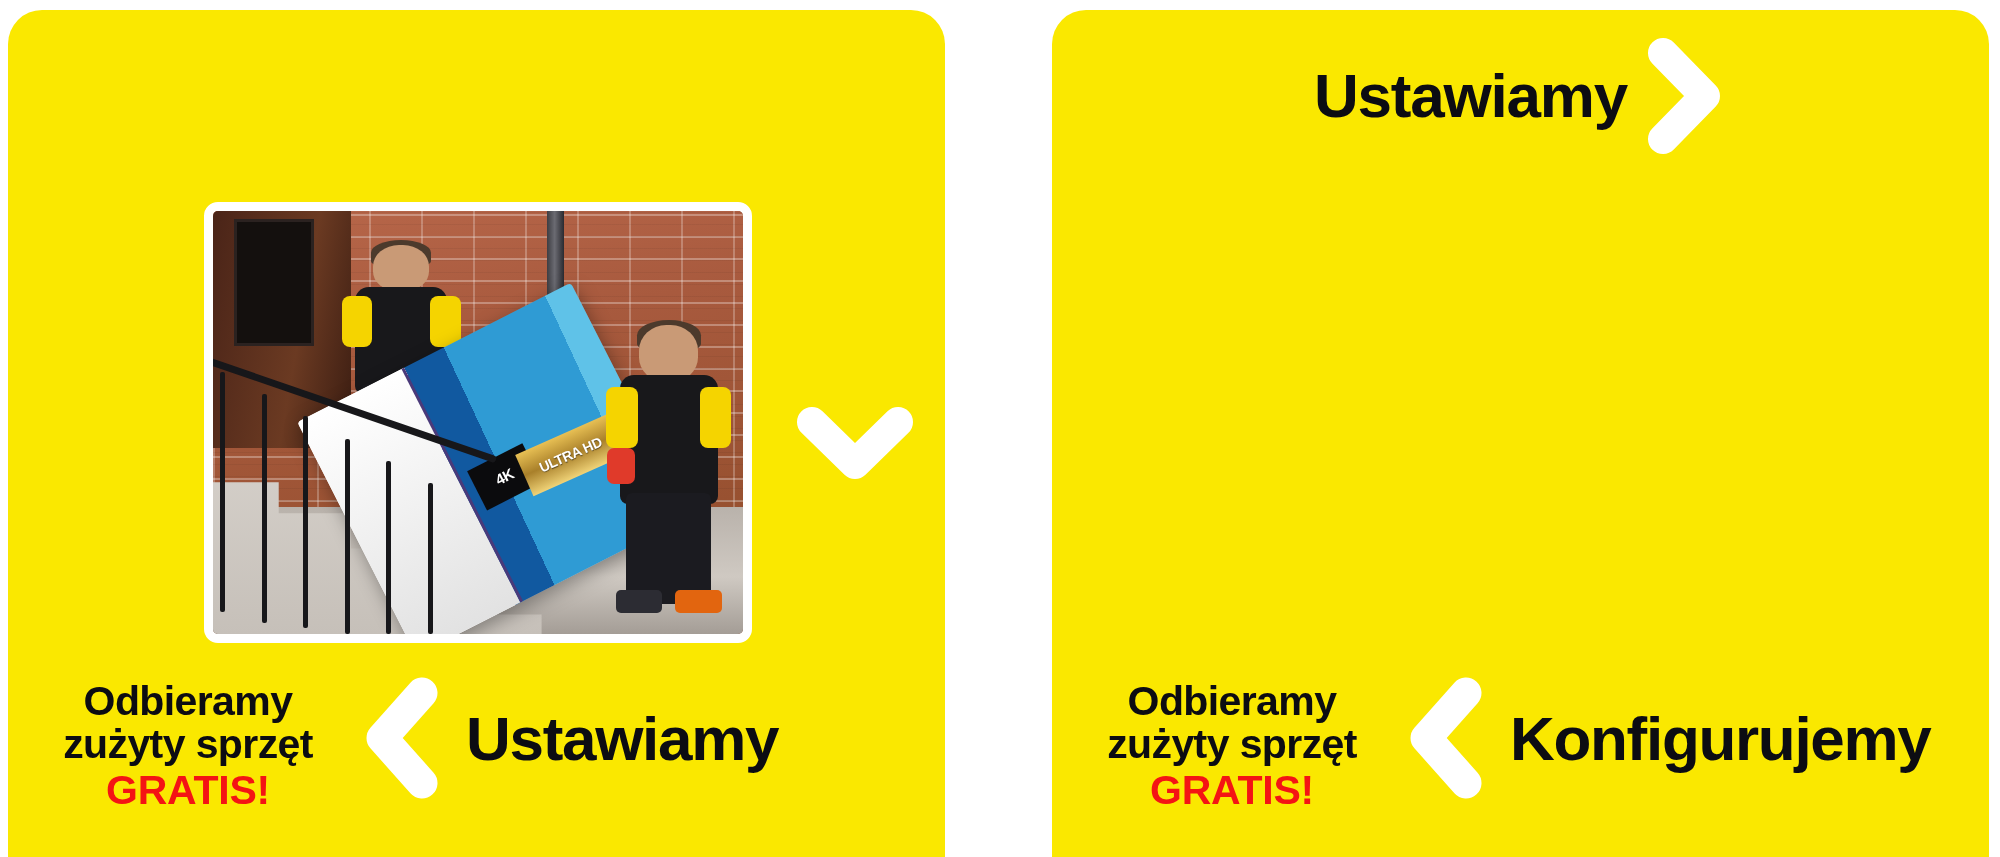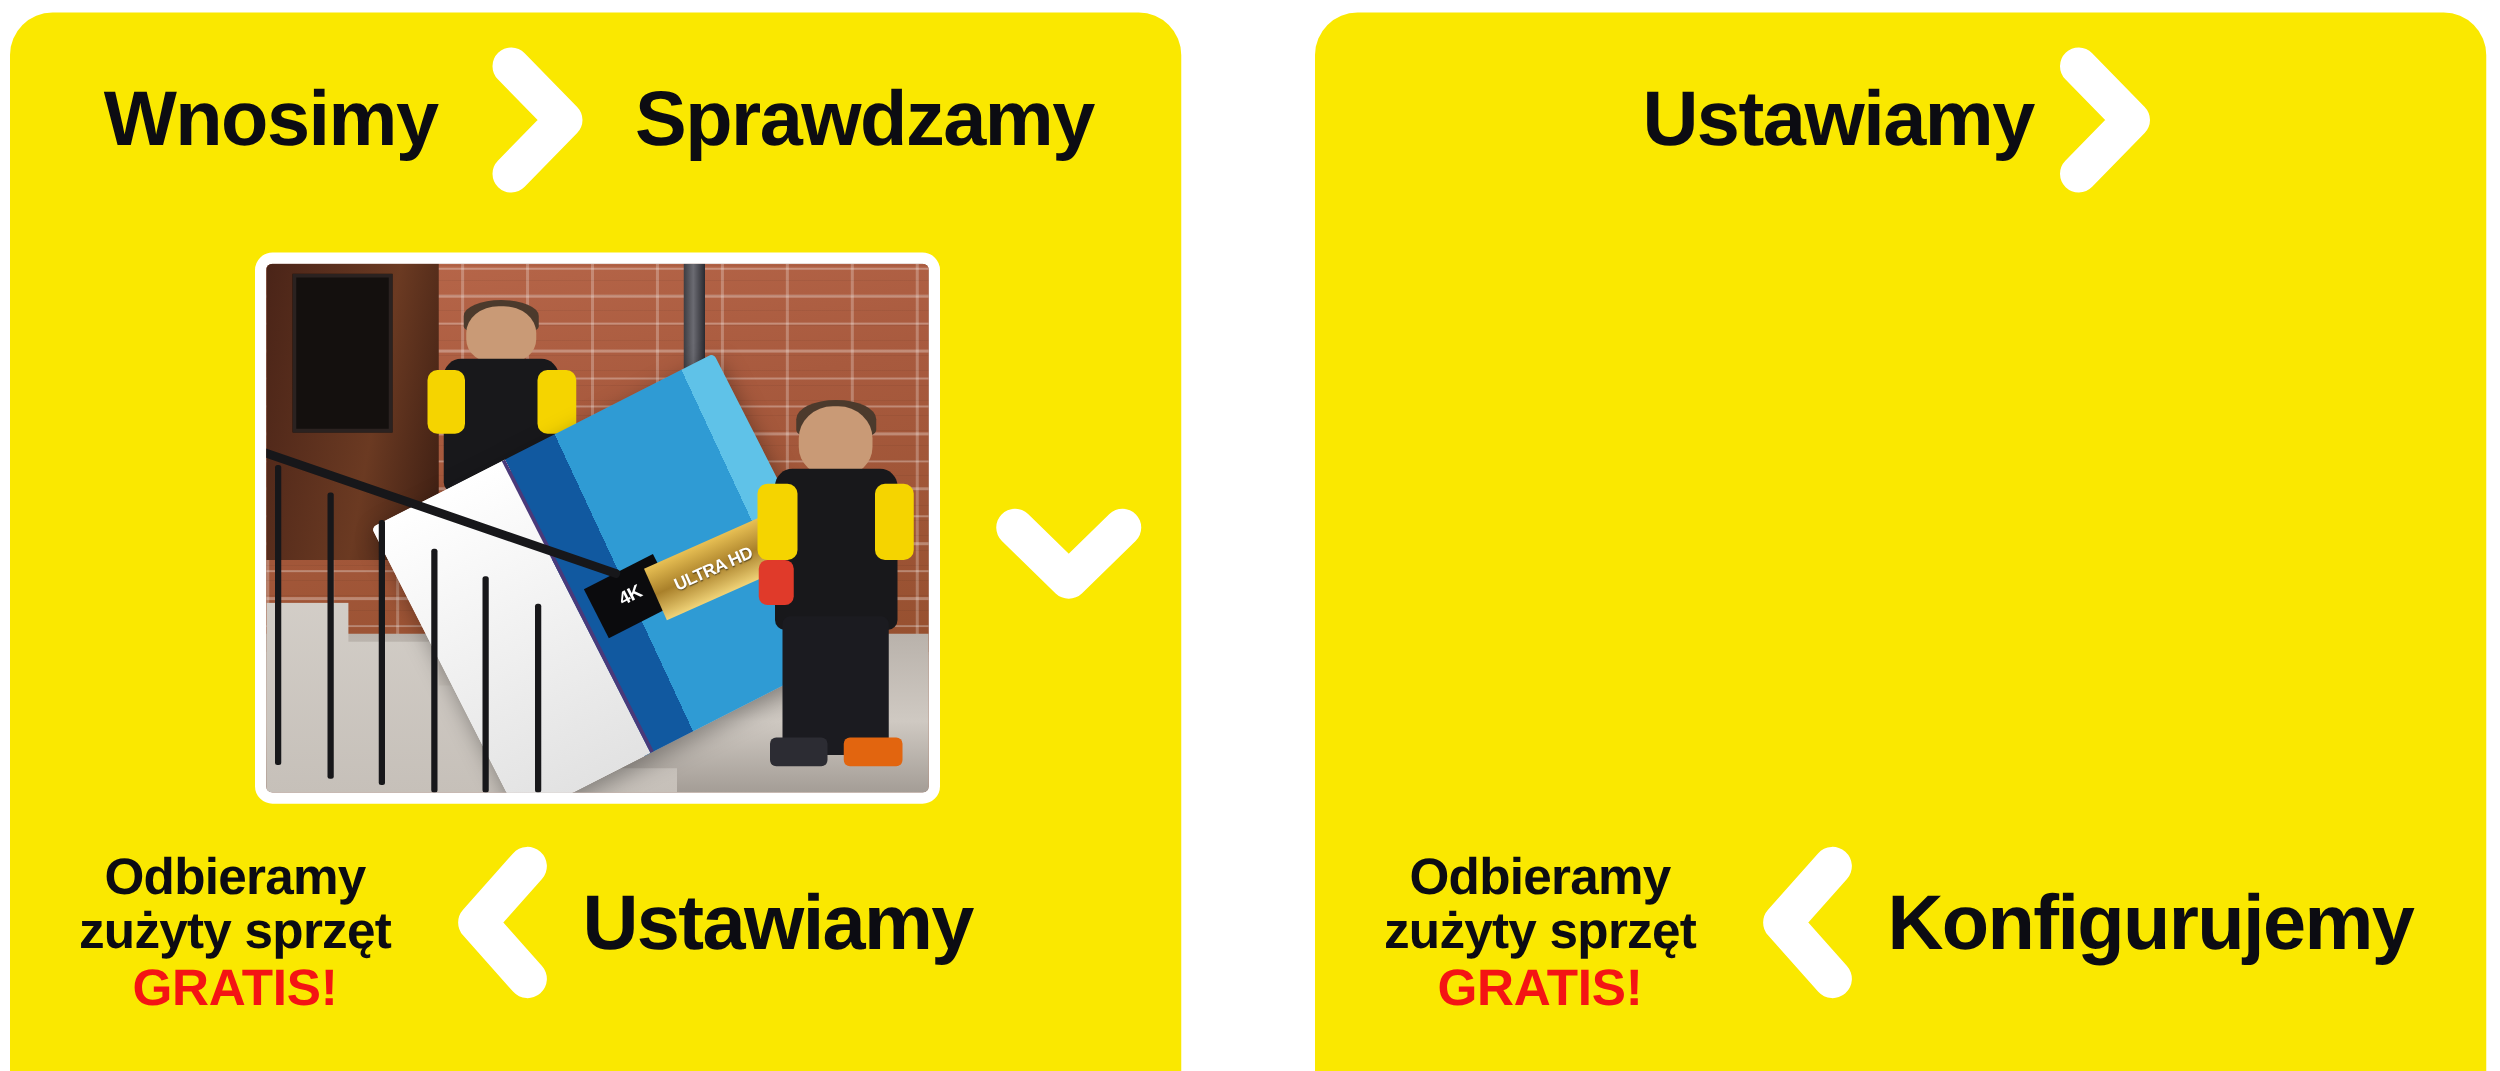--- a/index.html
+++ b/index.html
@@ -152,29 +152,20 @@
   .p1 .shoe{position:absolute;bottom:-3%;width:44%;height:8%;background:#2c2c33;border-radius:5px;}
   .p1 .sh-l{left:0%;} .p1 .sh-r{right:0%;background:#e2650f;}
 </style>
 </head>
 <body>
 
 <div class="banner">
 
   <div class="card" id="card-left">
 
-    <div class="header-row">
-      <div class="head-word left">Wnosimy</div>
-      <span class="chev-right-wrap">
-        <svg class="chev" width="86" height="118" viewBox="0 0 86 118">
-          <path d="M20 16 L62 59 L20 102" fill="none" stroke="#ffffff" stroke-width="30" stroke-linecap="round" stroke-linejoin="round"></path>
-        </svg>
-      </span>
-      <div class="head-word right">Sprawdzamy</div>
-    </div>
 
     <div class="photo-frame" id="photo-left">
       <div class="photo-inner">
         <div class="p1">
           <div class="brickwall"></div>
           <div class="doorway"></div>
           <div class="doorgrille"></div>
           <div class="drainpipe"></div>
           <div class="ground"></div>
           <div class="steps"></div>

